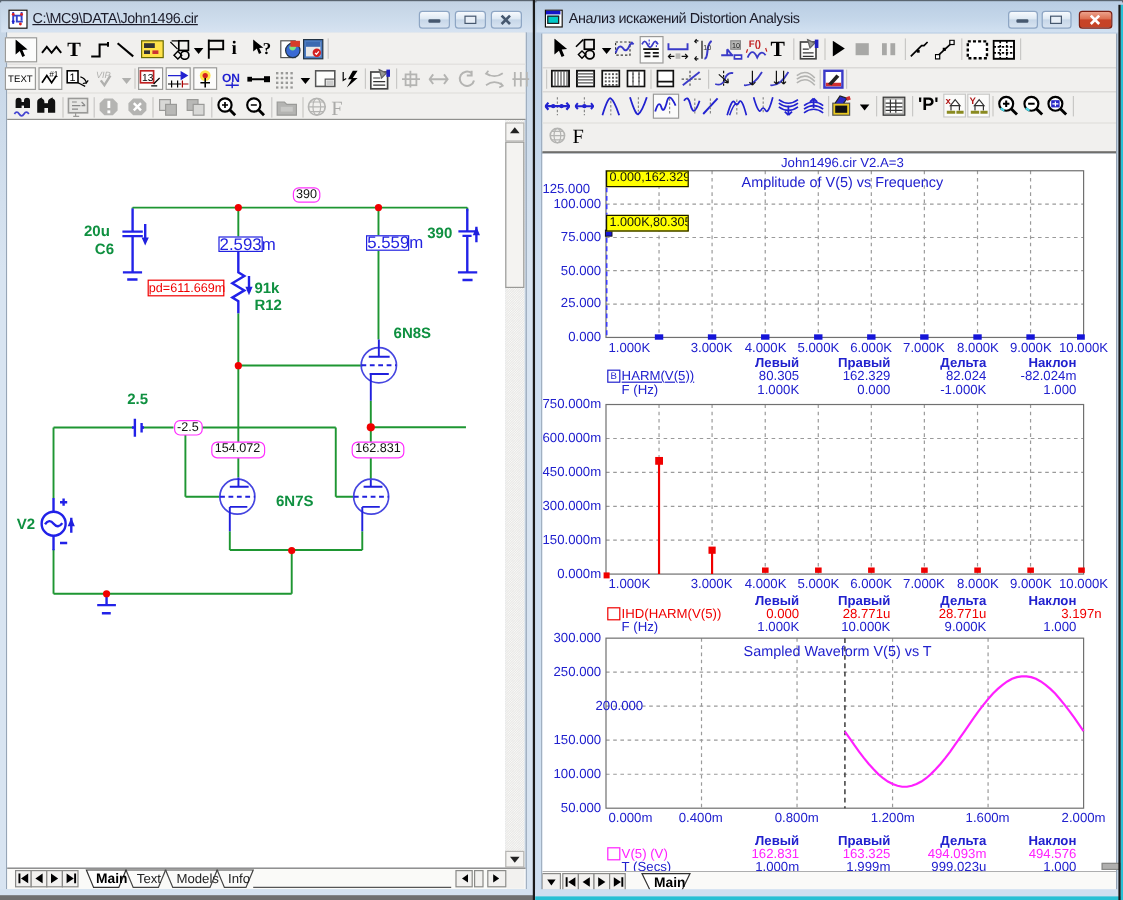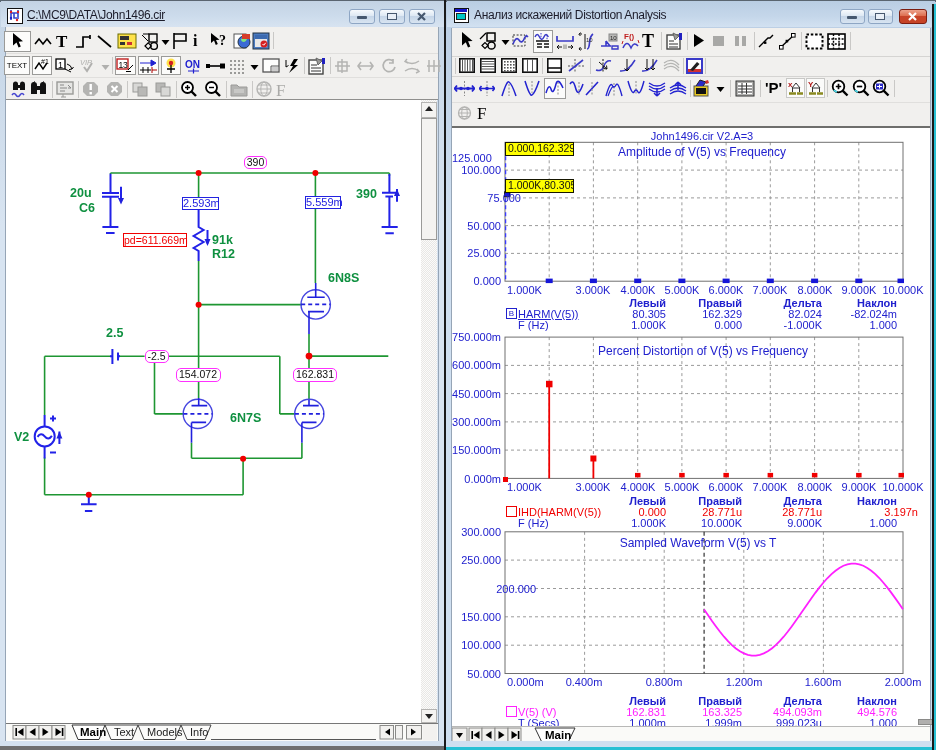--- a/index.html
+++ b/index.html
@@ -17,21 +17,21 @@
 .wbtnR{position:absolute;top:8.5px;width:25px;height:15px;border:1px solid #8ea6c4;border-radius:3px;
  background:linear-gradient(#f7fafd,#dde8f3 45%,#c6d6e8 50%,#d8e4f1);box-sizing:border-box;}
 .toolbar{position:absolute;background:#f1f0ee;}
 .sepv{position:absolute;width:1px;background:#c9c8c6;}
 .seph{position:absolute;height:1px;background:#e0dfdd;}
 .ic{position:absolute;}
 svg{display:block;}
 .tag{position:absolute;background:#fff;border:1.3px solid #ff30ff;border-radius:5px;
  font-size:10.5px;color:#111;text-align:center;line-height:11px;}
 .bbox{position:absolute;background:#fff;border:1.3px solid #2222e0;
- font-size:11px;color:#2222e0;text-align:center;line-height:11px;}
+ font-size:14px;color:#2222e0;text-align:center;line-height:11px;}
 .gtxt{position:absolute;font-size:12.5px;font-weight:bold;color:#0f9040;}
 .btxt{position:absolute;font-size:11px;color:#2121ce;}
 .btxtb{position:absolute;font-size:11px;font-weight:bold;color:#2121ce;}
 .rtxt{position:absolute;font-size:11px;color:#f00000;}
 .mtxt{position:absolute;font-size:11px;color:#ff20ff;}
 .ytag{position:absolute;background:#ffff00;border:1px solid #151500;font-size:10.5px;
  color:#111;line-height:11.5px;padding:0 0 0 2px;overflow:hidden;}
 .ral{text-align:right;}
 </style></head>
 <body>
@@ -774,21 +774,21 @@
           <rect x="404.1" y="344.9" width="5.5" height="4.5"></rect>
     <rect x="446.5" y="344.9" width="5.5" height="4.5"></rect>
    </g>
    <polyline fill="none" stroke="#ff20ff" stroke-width="1.8" points="252.1,481.6 256.1,487.3 260.0,493.0 264.0,498.5 268.0,503.8 272.0,508.7 276.0,513.1 279.9,517.1 283.9,520.5 287.9,523.3 291.9,525.4 295.9,526.8 299.8,527.6 303.8,527.6 307.8,526.8 311.8,525.4 315.8,523.3 319.8,520.5 323.7,517.1 327.7,513.1 331.7,508.7 335.7,503.8 339.7,498.5 343.6,493.0 347.6,487.3 351.6,481.6 355.6,475.8 359.6,470.1 363.5,464.6 367.5,459.4 371.5,454.5 375.5,450.0 379.5,446.1 383.5,442.7 387.4,439.9 391.4,437.7 395.4,436.3 399.4,435.6 403.4,435.6 407.3,436.3 411.3,437.7 415.3,439.9 419.3,442.7 423.3,446.1 427.3,450.0 431.2,454.5 435.2,459.4 439.2,464.6 443.2,470.1 447.2,475.8 450.9,481.3"></polyline>
   </svg>
 
   <div class="btxt" style="left:170px;top:2px;width:160px;text-align:center;">John1496.cir V2.A=3</div>
   <div class="btxt" style="left:150px;top:17px;width:200px;text-align:center;font-size:12px;">Amplitude of V(5) vs Frequency</div>
   <div class="btxt ral" style="left:0;top:24px;width:37px;">125.000</div>
   <div class="btxt ral" style="left:0;top:36px;width:49px;">100.000</div>
-  <div class="btxt ral" style="left:0;top:64px;width:49px;margin-left:20px;">75.000</div>
+  <div class="btxt ral" style="left:0;top:64px;width:49px;">75.000</div>
   <div class="btxt ral" style="left:0;top:91.5px;width:49px;">50.000</div>
   <div class="btxt ral" style="left:0;top:119px;width:49px;">25.000</div>
   <div class="btxt ral" style="left:0;top:147px;width:49px;">0.000</div>
   <div class="btxt" style="left:55px;top:156px;">1.000K</div>
   <div class="btxt" style="left:121px;top:156px;width:40px;text-align:center;">3.000K</div>
   <div class="btxt" style="left:166px;top:156px;width:40px;text-align:center;">4.000K</div>
   <div class="btxt" style="left:210px;top:156px;width:40px;text-align:center;">5.000K</div>
   <div class="btxt" style="left:254px;top:156px;width:40px;text-align:center;">6.000K</div>
   <div class="btxt" style="left:298px;top:156px;width:40px;text-align:center;">7.000K</div>
   <div class="btxt" style="left:343px;top:156px;width:40px;text-align:center;">8.000K</div>
@@ -805,21 +805,20 @@
   <div class="btxt ral" style="left:290px;top:180px;width:80px;">82.024</div>
   <div class="btxt ral" style="left:365px;top:180px;width:80px;">-82.024m</div>
   <div class="btxt" style="left:66px;top:191px;">F (Hz)</div>
   <div class="btxt ral" style="left:134px;top:191px;width:80px;">1.000K</div>
   <div class="btxt ral" style="left:210px;top:191px;width:80px;">0.000</div>
   <div class="btxt ral" style="left:290px;top:191px;width:80px;">-1.000K</div>
   <div class="btxt ral" style="left:365px;top:191px;width:80px;">1.000</div>
   <div class="ytag" style="left:53px;top:14px;width:65px;">0.000,162.329</div>
   <div class="ytag" style="left:53px;top:51px;width:65px;">1.000K,80.305</div>
 
-  <div class="btxt" style="left:131px;top:216px;width:240px;text-align:center;font-size:12px;">Percent Distortion of V(5) vs Frequency</div>
   <div class="btxt ral" style="left:0;top:203px;width:49px;">750.000m</div>
   <div class="btxt ral" style="left:0;top:231px;width:49px;">600.000m</div>
   <div class="btxt ral" style="left:0;top:259.5px;width:49px;">450.000m</div>
   <div class="btxt ral" style="left:0;top:288px;width:49px;">300.000m</div>
   <div class="btxt ral" style="left:0;top:316px;width:49px;">150.000m</div>
   <div class="btxt ral" style="left:0;top:344.5px;width:49px;">0.000m</div>
   <div class="btxt" style="left:55px;top:353px;">1.000K</div>
   <div class="btxt" style="left:121px;top:353px;width:40px;text-align:center;">3.000K</div>
   <div class="btxt" style="left:166px;top:353px;width:40px;text-align:center;">4.000K</div>
   <div class="btxt" style="left:210px;top:353px;width:40px;text-align:center;">5.000K</div>

